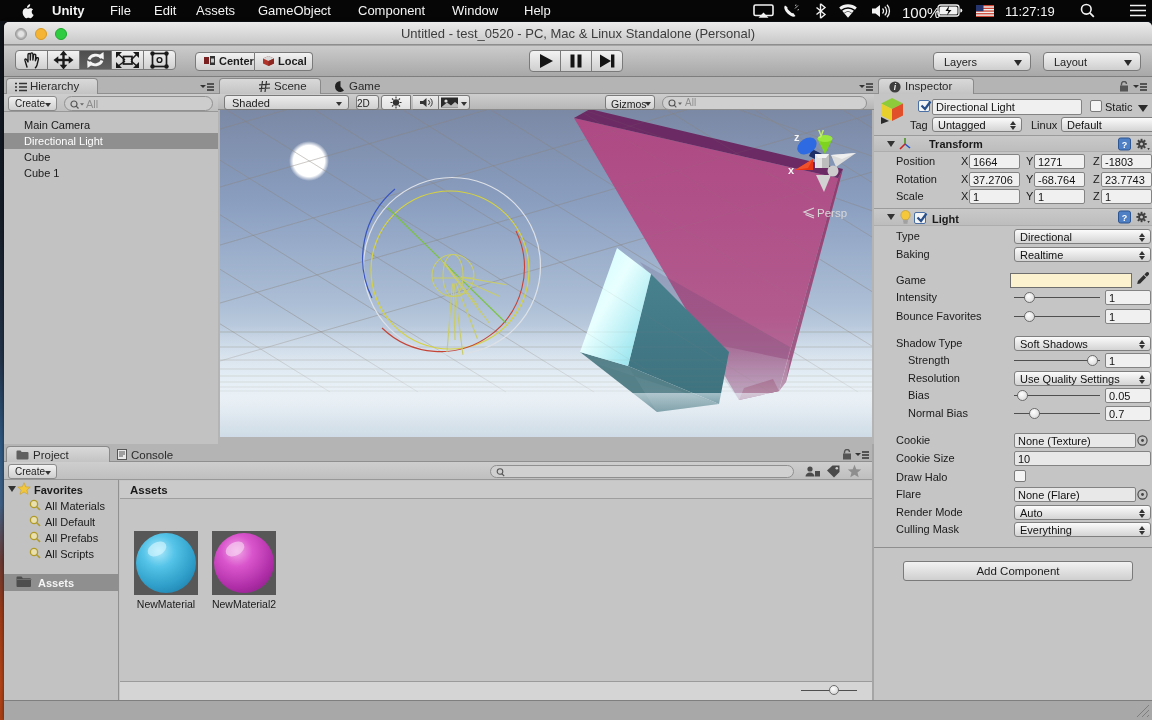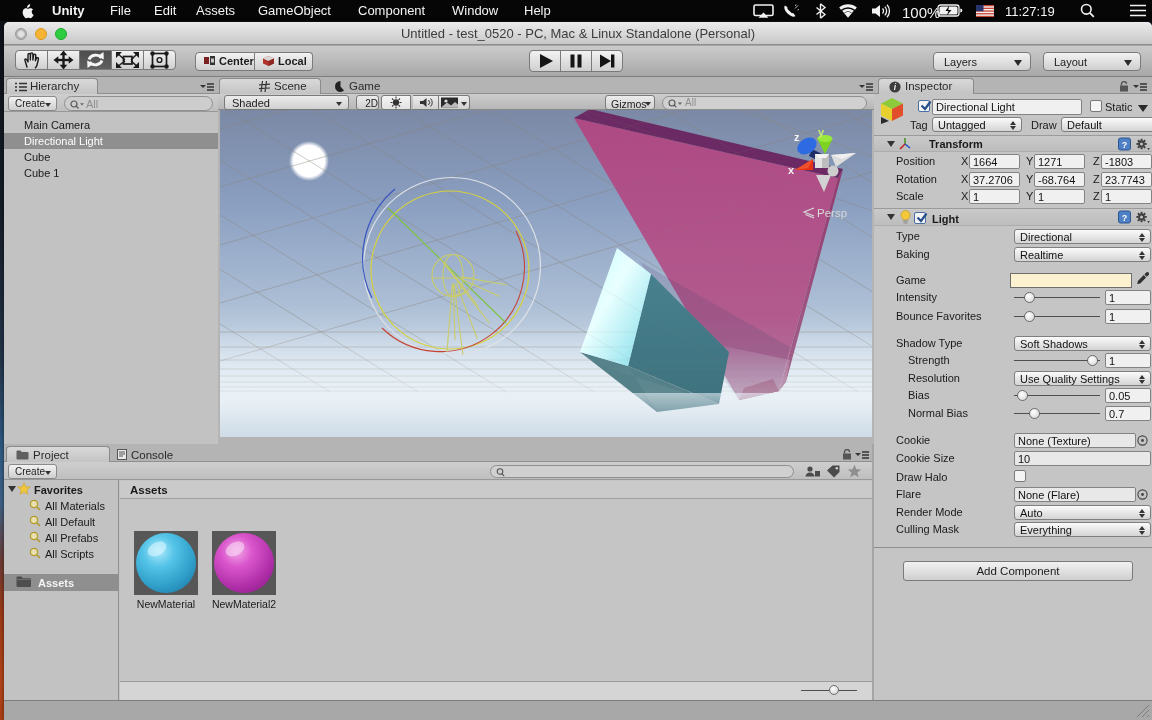--- a/index.html
+++ b/index.html
@@ -256,21 +256,21 @@
       </svg>
     <span class="tabtxt" style="left:131px;top:3px">Game</span>
     <svg class="abs" style="left:641px;top:6px" width="14" height="8" viewBox="0 0 14 8">
         <path d="M0 2 l3 3 3-3z" fill="#333"></path>
         <g stroke="#333" stroke-width="1.3">
           <path d="M7 1h7 M7 4h7 M7 7h7"></path>
         </g>
       </svg>
     <div style="position:absolute;left:0;top:17px;width:656px;height:16px;background:linear-gradient(#cdcdcd,#b7b7b7);border-bottom:1px solid #8b8b8b"></div>
     <div class="btn" style="left:6px;top:18px;width:125px;height:15px;border-radius:3px;font-size:11px;padding:1px 0 0 7px;background:linear-gradient(#ececec,#d0d0d0)">Shaded<span style="position:absolute;right:6px;top:6px;border-left:3.5px solid transparent;border-right:3.5px solid transparent;border-top:4.5px solid #333"></span></div>
-    <div class="btn" style="left:138px;top:18px;width:23px;height:15px;border-radius:3px;font-size:10px;text-align:right;padding-top:1.5px;background:linear-gradient(#ececec,#d0d0d0)">2D</div>
+    <div class="btn" style="left:138px;top:18px;width:23px;height:15px;border-radius:3px;font-size:10px;text-align:left;padding-top:1.5px;background:linear-gradient(#ececec,#d0d0d0)">2D</div>
     <div class="btn" style="left:163px;top:18px;width:30px;height:15px;border-radius:3px 0 0 3px;background:linear-gradient(#f4f4f4,#e2e2e2)">
       <svg width="28" height="13" viewBox="0 0 28 13">
           <g stroke="#333" stroke-width="1.1">
             <circle cx="14" cy="6.5" r="2.6" fill="#333"></circle>
             <path d="M14 0.5 v2 M14 10.5 v2 M8.5 6.5 h2 M17.5 6.5 h2 M10 2.5 l1.4 1.4 M16.6 9.1 l1.4 1.4 M18 2.5 l-1.4 1.4 M11.4 9.1 l-1.4 1.4"></path>
           </g>
         </svg>
     </div>
     <div class="btn" style="left:195px;top:18px;width:26px;height:15px;border-left:none;border-radius:0;background:linear-gradient(#ececec,#d0d0d0)">
       <svg width="24" height="13" viewBox="0 0 24 13">
@@ -440,21 +440,21 @@
     <div class="cb" style="left:44px;top:23px;border-color:#4a6fa5"></div>
     <svg class="abs" style="left:45px;top:22px" width="14" height="14" viewBox="0 0 14 14">
         <path d="M2.5 6.5 L6 10 L11.5 2.5" stroke="#274f8c" stroke-width="2.2" fill="none"></path>
       </svg>
     <div class="tf" style="left:58px;top:22px;width:150px;height:16px">Directional Light</div>
     <div class="cb" style="left:216px;top:23px"></div>
     <span class="lbl" style="left:231px;top:24px">Static</span>
     <span class="abs" style="left:264px;top:28px;border-left:5px solid transparent;border-right:5px solid transparent;border-top:7px solid #2a2a2a"></span>
     <span class="lbl" style="left:36px;top:42px">Tag</span>
     <div class="dd" style="left:58px;top:40px;width:90px">Untagged<i class="ud"></i></div>
-    <span class="lbl" style="left:157px;top:42px">Draw</span>
+    <span class="lbl" style="left:157px;top:42px">Linux</span>
     <div class="dd" style="left:187px;top:40px;width:104px">Default<i class="ud"></i></div>
     <div class="sep" style="left:0;top:58px;width:278px"></div>
 
     <div style="position:absolute;left:0;top:59px;width:278px;height:16px;background:linear-gradient(#c9c9c9,#bdbdbd);border-bottom:1px solid #adadad"></div>
     <span class="abs" style="left:13px;top:64px;border-left:4px solid transparent;border-right:4px solid transparent;border-top:6px solid #333"></span>
     <svg class="abs" style="left:24px;top:60px" width="14" height="14" viewBox="0 0 14 14">
         <g stroke-width="1.6">
           <path d="M7 7 L7 1" stroke="#4a9622"></path>
           <path d="M7 7 L2 12" stroke="#cc2222"></path>
           <path d="M7 7 L12 11" stroke="#2255cc"></path>

